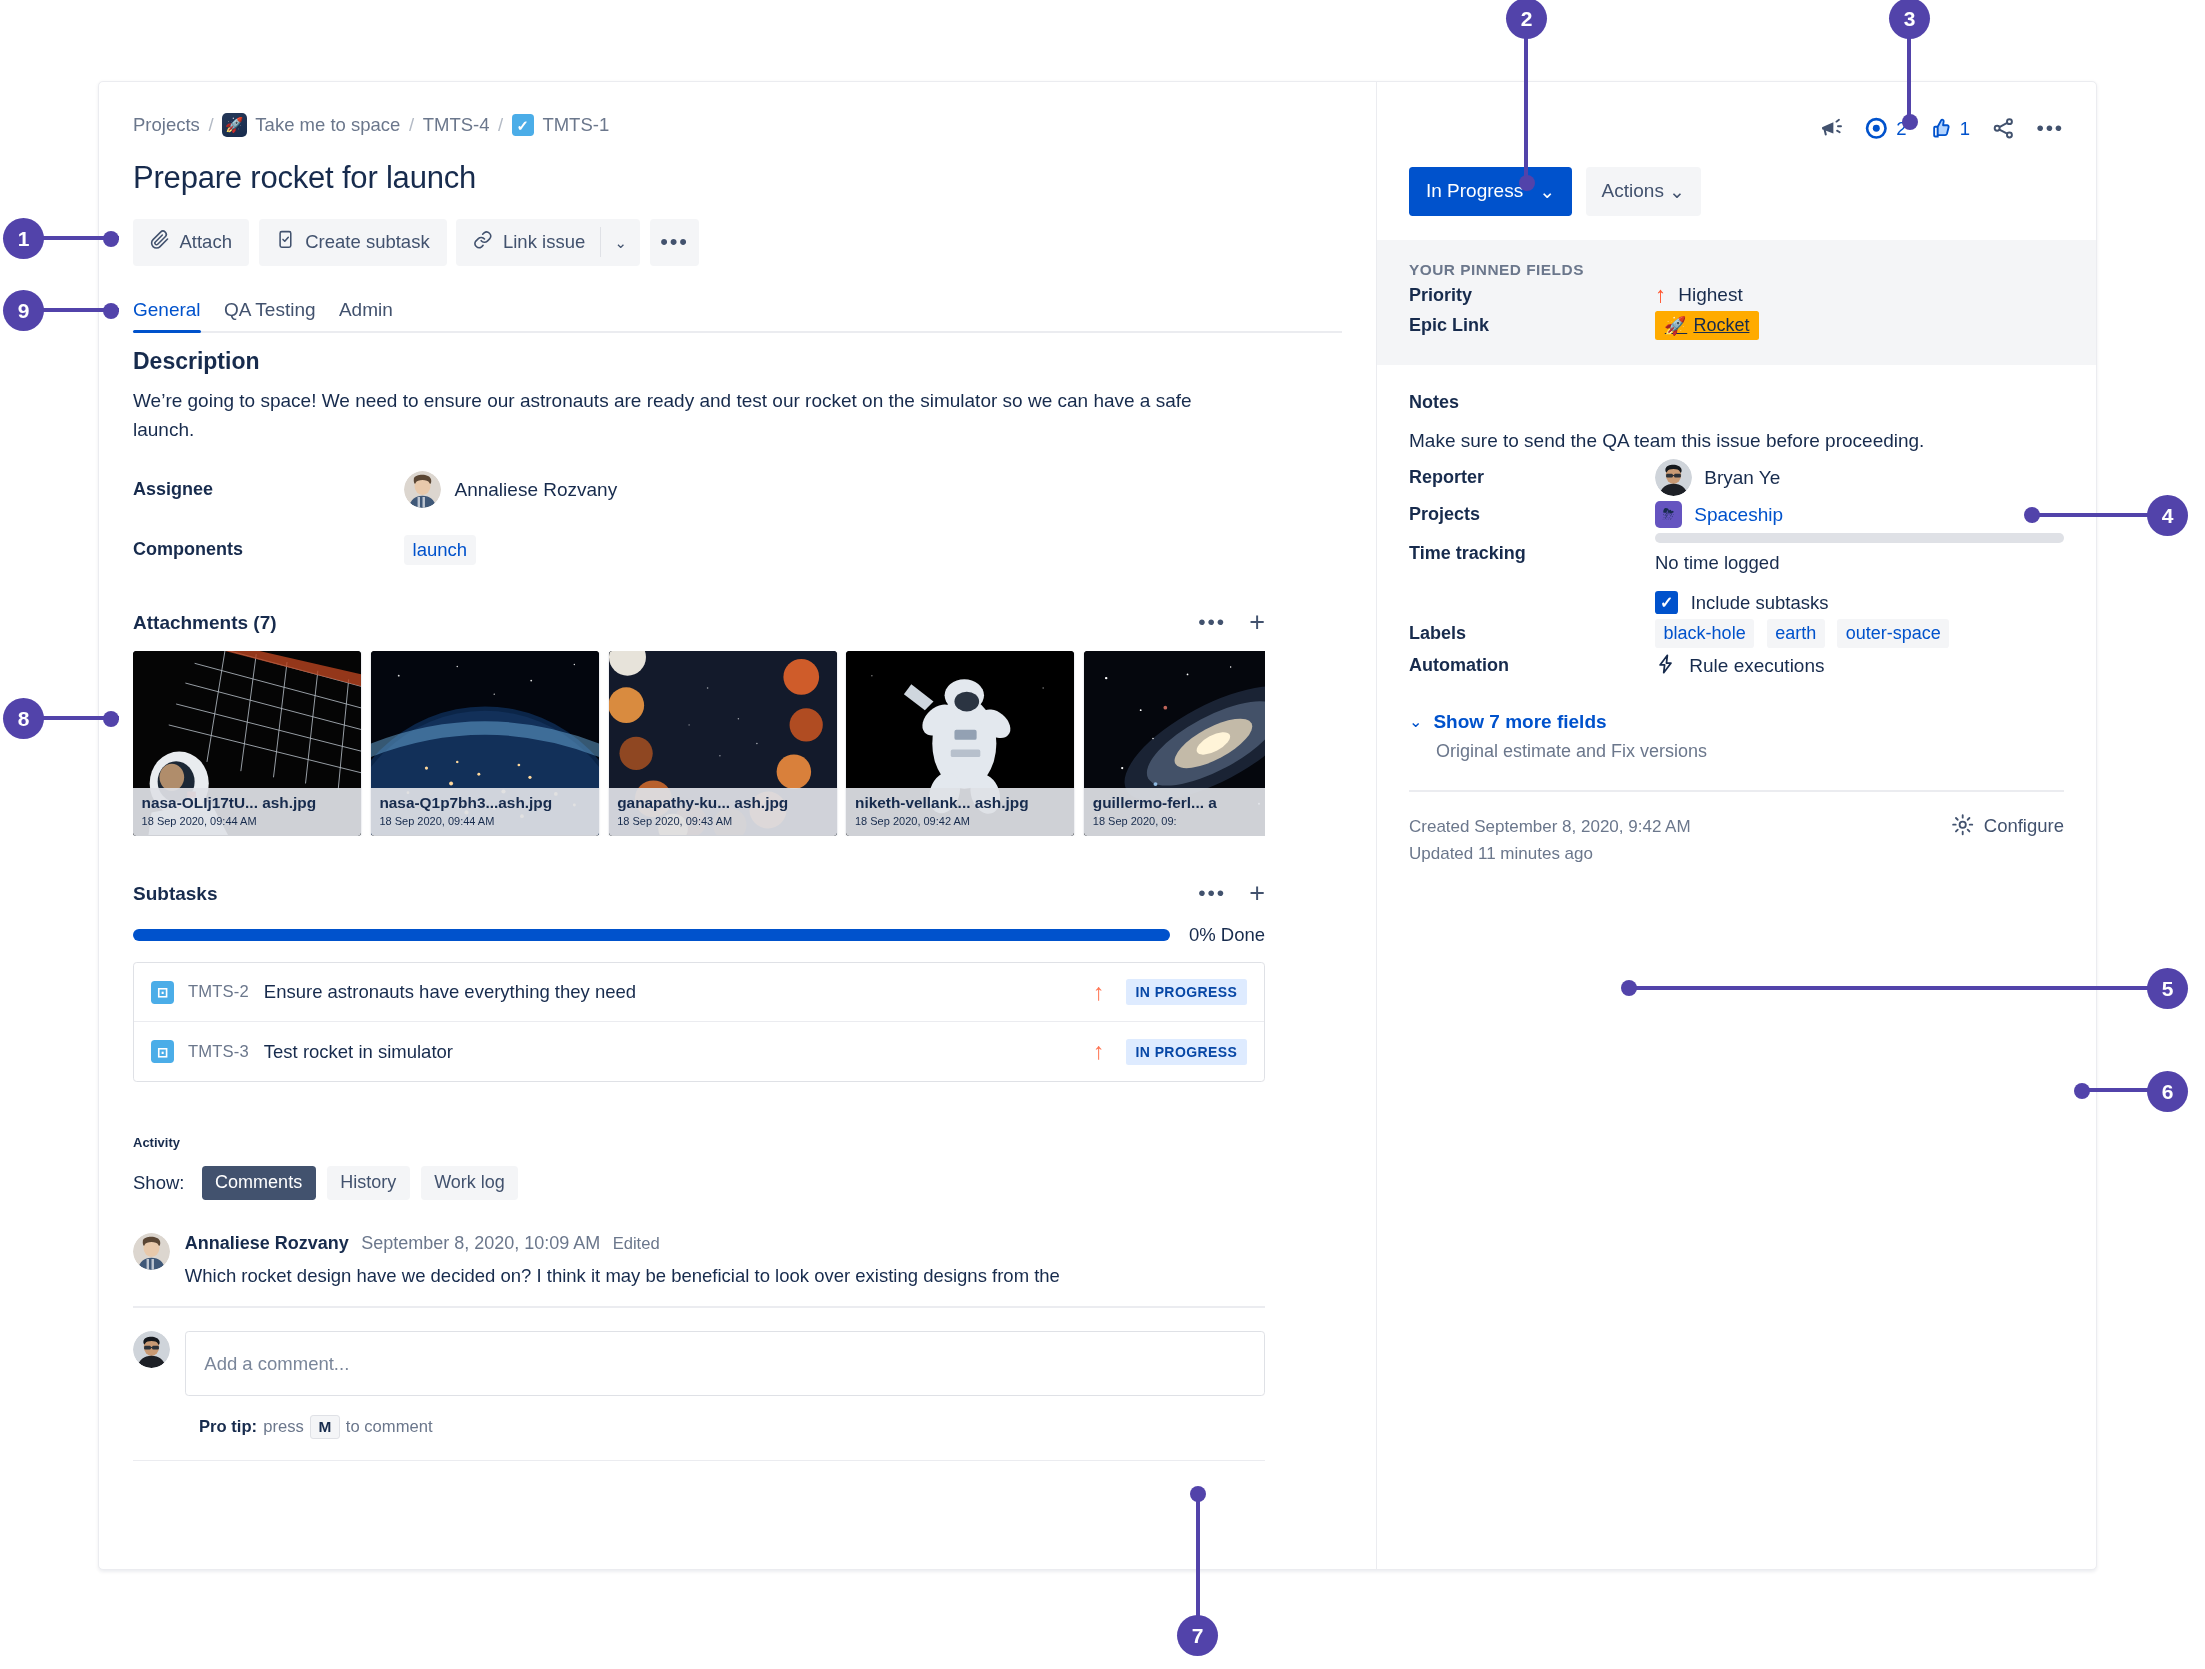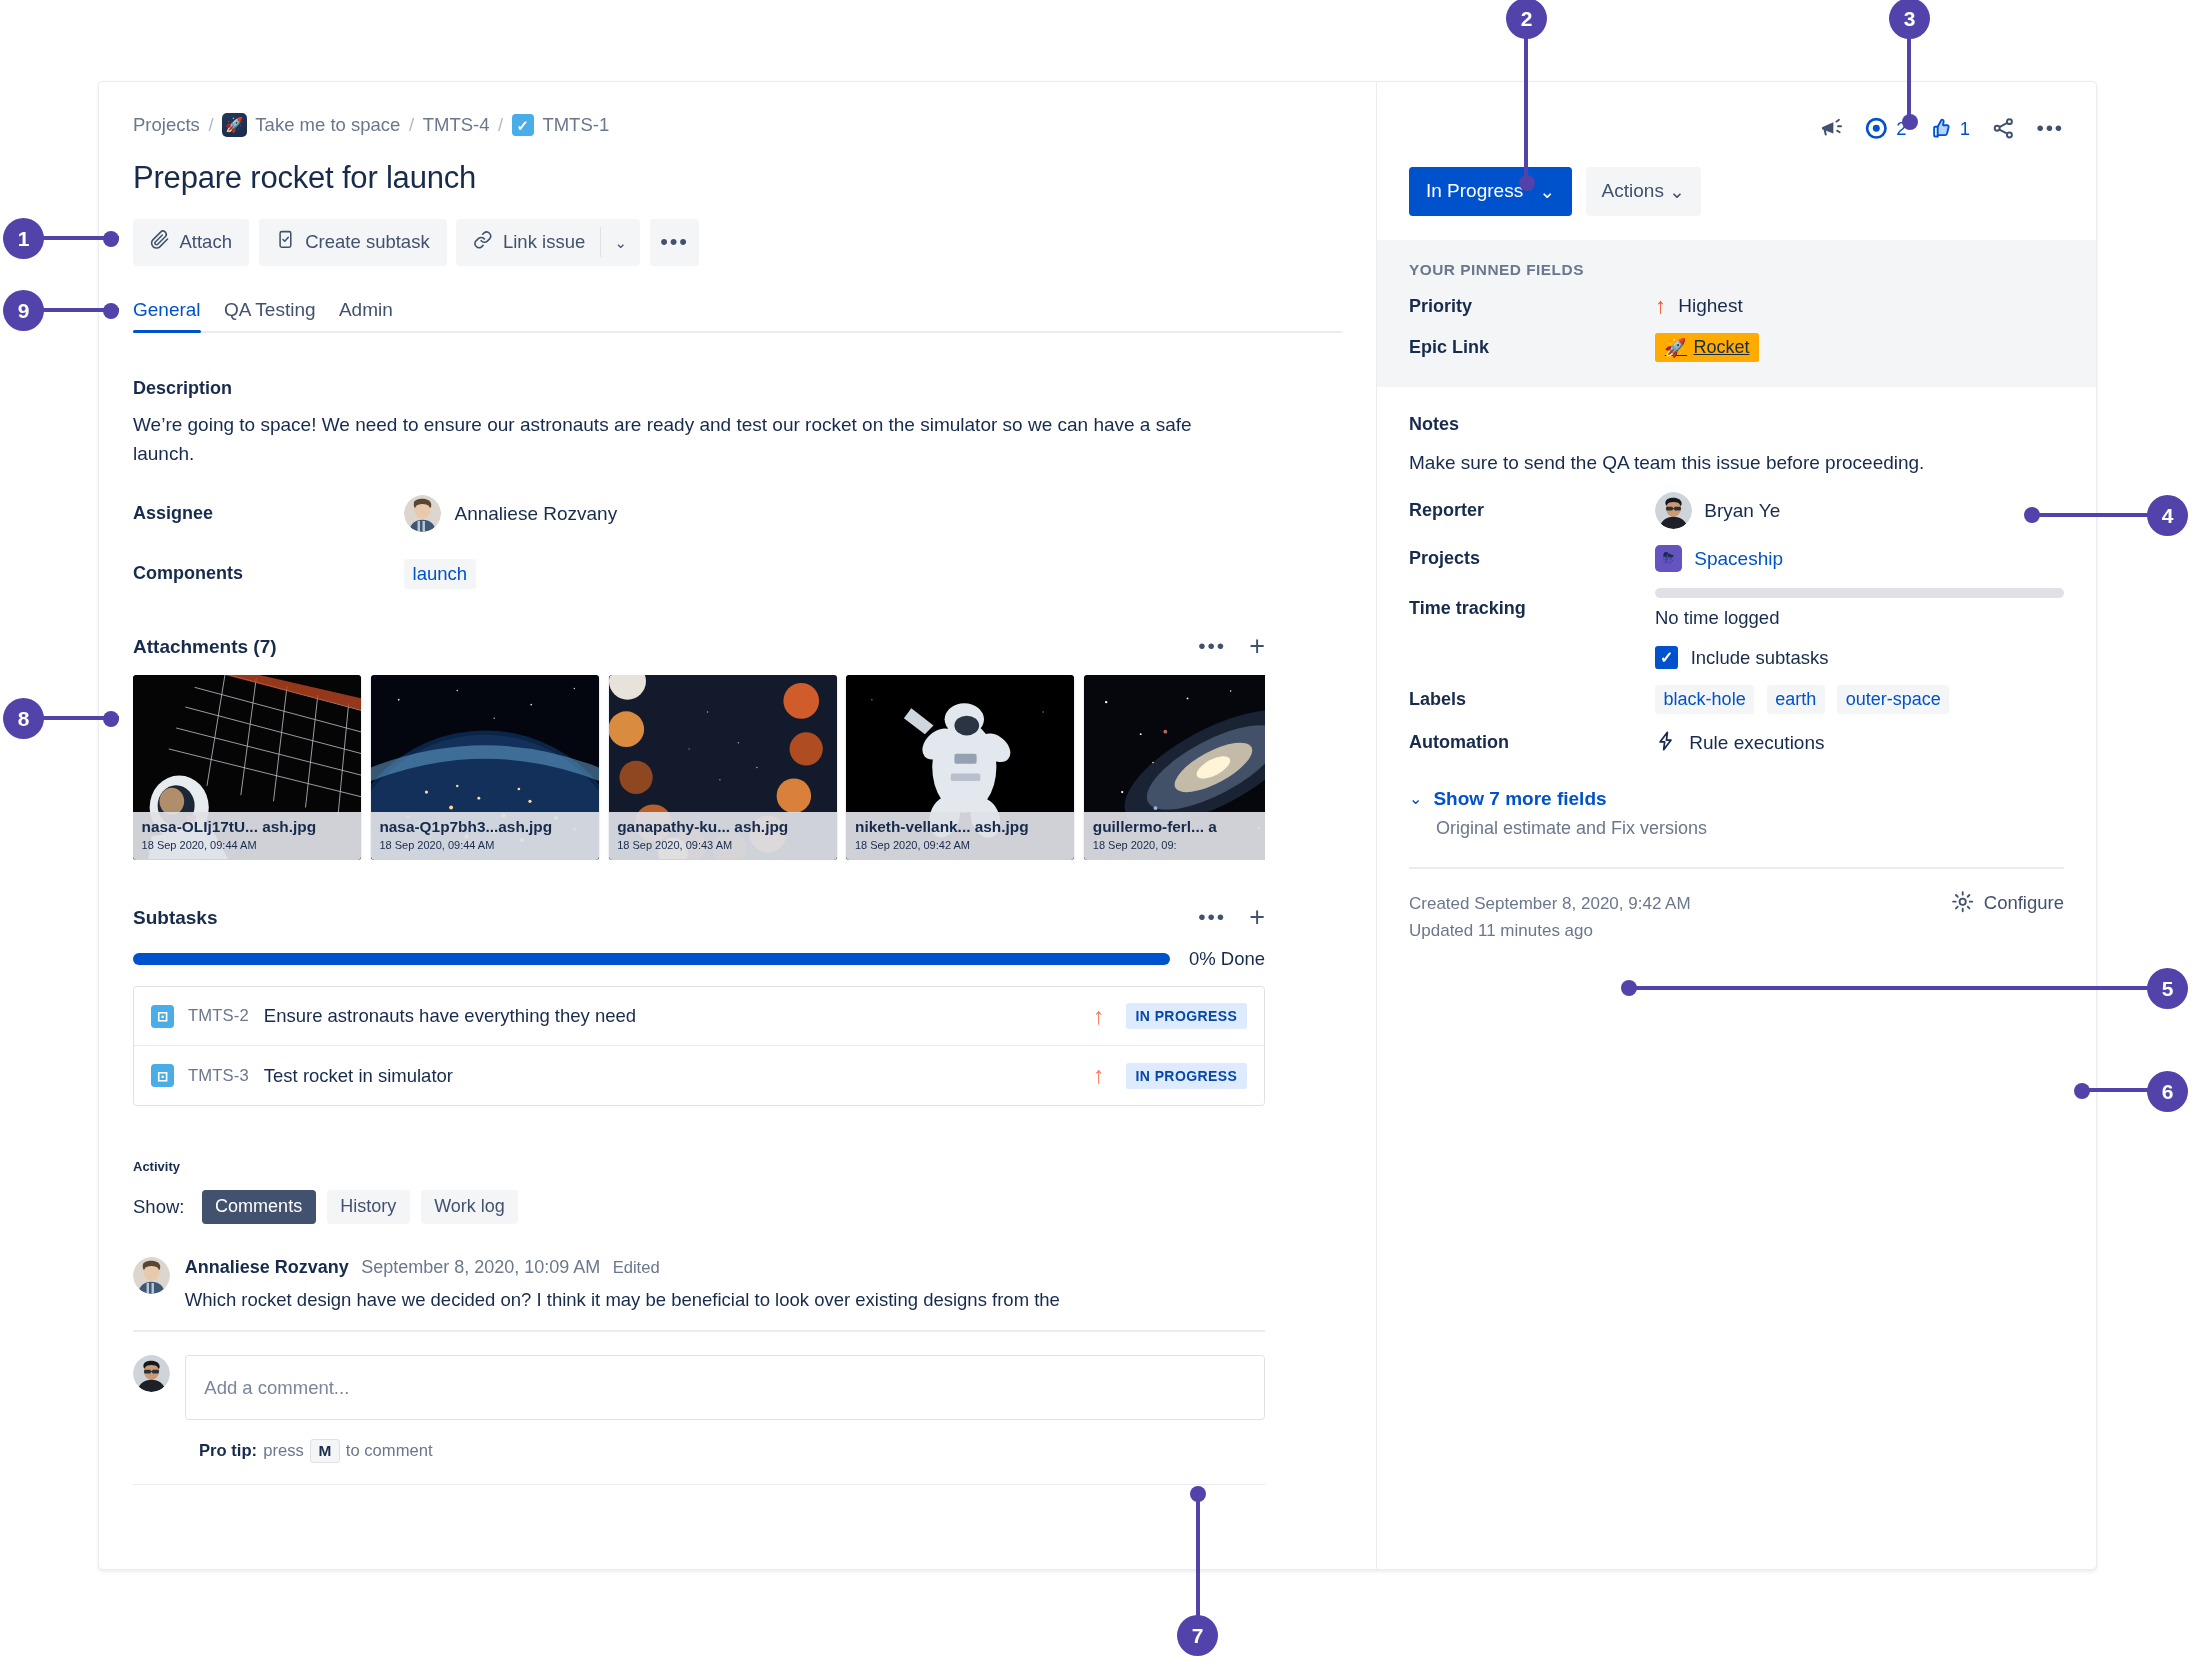--- a/index.html
+++ b/index.html
@@ -165,24 +165,24 @@
   .tab.active::after {
     content: "";
     position: absolute;
     left: 0; right: 0; bottom: -2.5px;
     height: 3.7px;
     background: #0052cc;
     border-radius: 1.8px;
   }
 
   .sec-head {
-    font-size: 18px;
+    font-size: 23px;
     font-weight: 700;
     color: #172b4d;
-    margin-top: 45px;
+    margin-top: 15px;
   }
   .desc-body {
     font-size: 19px;
     color: #172b4d;
     line-height: 1.5;
     margin-top: 12.3px;
     max-width: 1108px;
   }
 
   
@@ -421,21 +421,21 @@
     background: #f4f5f7;
     margin-top: 24.6px;
     padding: 21px 32px 24.6px 32px;
   }
   .pinned-title {
     font-size: 15.4px; font-weight: 700;
     color: #6b778c; letter-spacing: 0.5px;
   }
   .rfield {
     display: flex; align-items: center;
-    margin-top: 16px;
+    margin-top: 5px;
   }
   .rfield .lbl {
     width: 246px; flex: 0 0 246px;
     font-size: 18px; font-weight: 700; color: #172b4d;
   }
   .rfield .val {
     display: flex; align-items: center; gap: 12.3px;
     font-size: 19px; color: #172b4d;
   }
   .pri-ic { color: #ff5630; font-size: 22px; line-height: 1; }

